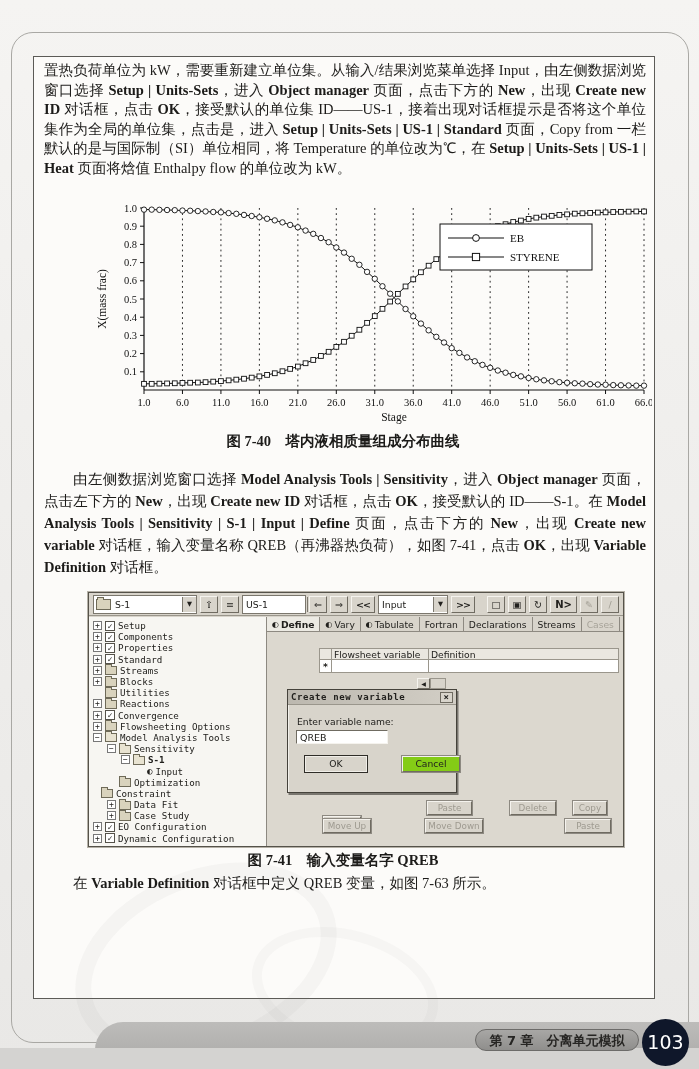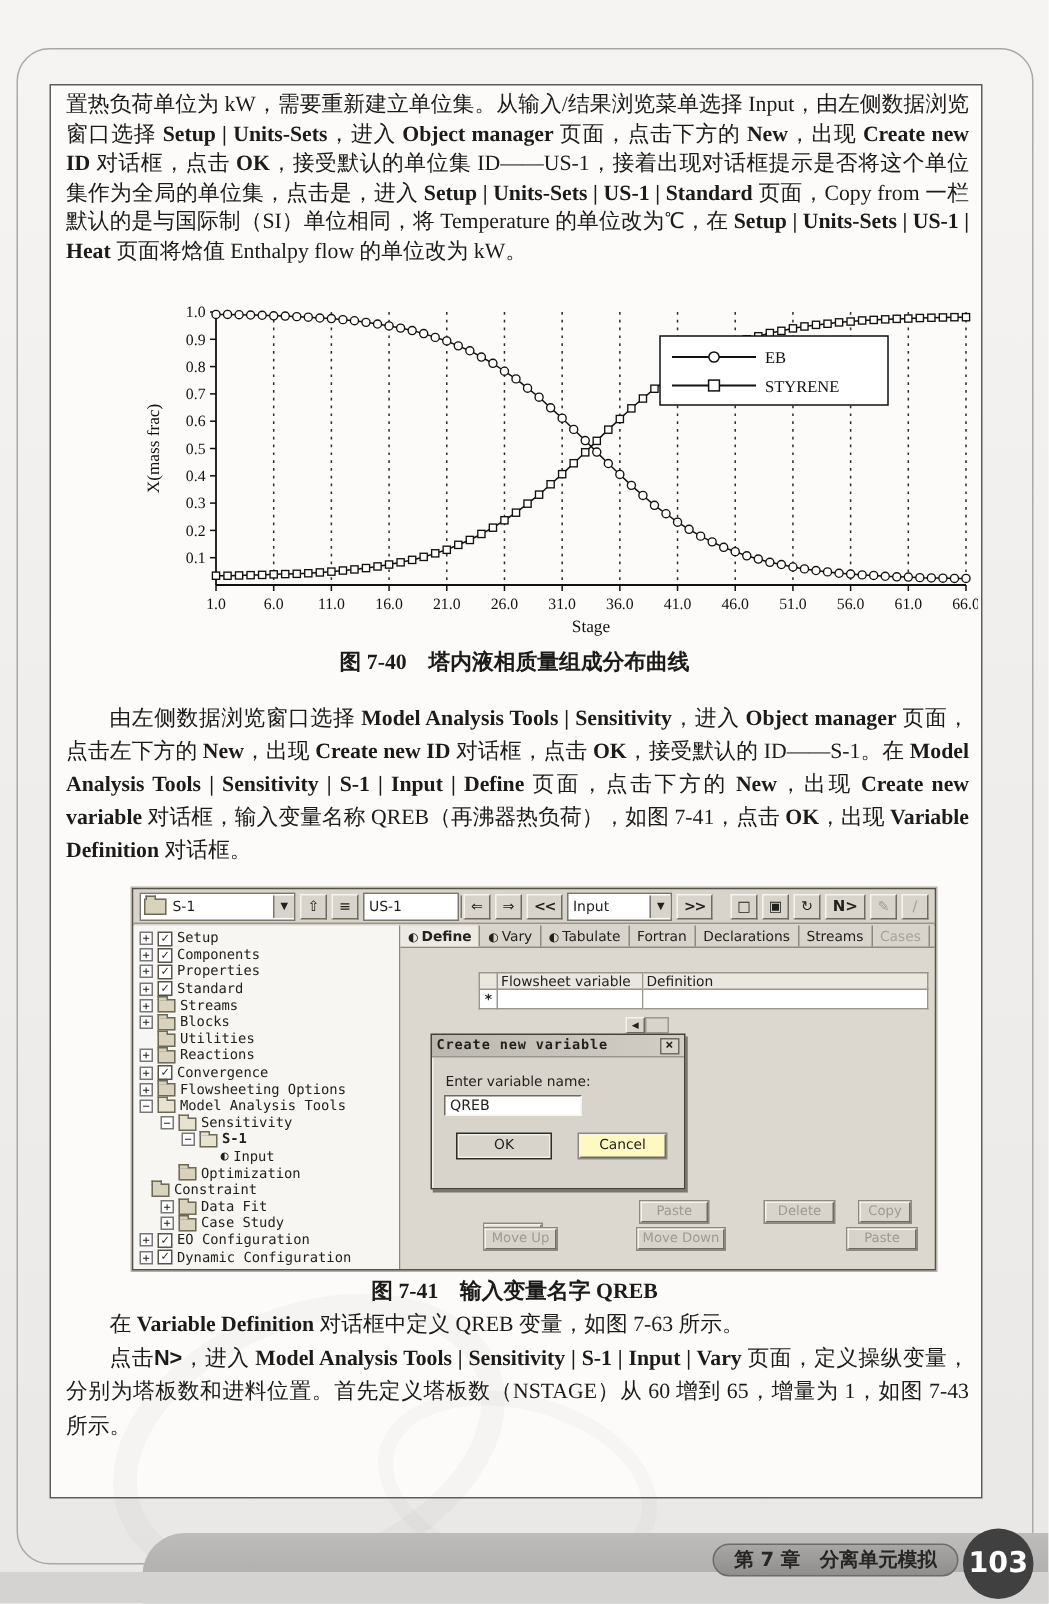--- a/index.html
+++ b/index.html
@@ -105,34 +105,34 @@
        font-family:"DejaVu Sans Mono",monospace;border-bottom:1px solid #9a968c;}
   .dlg-close{margin-left:auto;width:13px;height:11px;background:#d8d4cb;border:1px solid #6f6b61;
        font-size:9px;line-height:9px;text-align:center;font-weight:bold;box-sizing:border-box;}
   .dlg-label{position:absolute;left:9px;top:26px;font-size:9.2px;}
   .dlg-input{position:absolute;left:8px;top:40px;width:92px;height:14px;background:#fff;
        border:1px solid;border-color:#6f6b61 #f5f3ee #f5f3ee #6f6b61;font-size:9.5px;
        line-height:13px;padding:0 3px;box-sizing:border-box;}
   .dlg-ok{position:absolute;left:16px;top:65px;width:64px;height:18px;background:#d8d4cb;
        border:1.5px solid #2f2d28;box-shadow:inset 0 0 0 1px #f0eee8;font-size:9.2px;
        text-align:center;line-height:15px;box-sizing:border-box;}
-  .dlg-cancel{position:absolute;left:98px;top:66px;width:58px;height:16px;background:#fef9c3;
+  .dlg-cancel{position:absolute;left:114px;top:66px;width:58px;height:16px;background:#84cc16;
        border:1px solid;border-color:#f5f3ee #6f6b61 #6f6b61 #f5f3ee;box-shadow:0 0 0 1px #8d8981;
        font-size:9.2px;text-align:center;line-height:14px;box-sizing:border-box;}
 
   
   .footer-strip{position:absolute;left:0;top:1048px;width:699px;height:21px;background:#d4d3d1;}
   .footer-band{position:absolute;left:95px;top:1022px;width:604px;height:47px;
         background:linear-gradient(180deg,#bdbcba,#a9a8a6);border-top-left-radius:28px;}
   .footer-pill{position:absolute;left:475px;top:1029px;width:164px;height:22px;border-radius:12px;
         background:linear-gradient(180deg,#a8a7a5,#8f8e8c);border:1px solid #6c6b69;
         font-family:"DejaVu Sans",sans-serif;font-size:13px;font-weight:bold;color:#262523;
         text-align:center;line-height:21px;box-sizing:border-box;}
   .footer-page{position:absolute;left:642px;top:1019px;width:47px;height:47px;border-radius:50%;
-        background:#404040;color:#fff;font-family:"DejaVu Sans",sans-serif;font-weight:bold;
+        background:#0f172a;color:#fff;font-family:"DejaVu Sans",sans-serif;font-weight:normal;
         font-size:19px;text-align:center;line-height:47px;}
 </style>
 </head>
 <body>
 
 <div class="frame"></div>
 <div class="content"></div>
 <div class="swirl" id="sw1"></div>
 <div class="swirl" id="sw2"></div>
 
@@ -551,19 +551,18 @@
     <div class="dlg-input">QREB</div>
     <div class="dlg-ok">OK</div>
     <div class="dlg-cancel">Cancel</div>
   </div>
 </div>
 
 <div class="caption" id="cap41">图 7-41　输入变量名字 QREB</div>
 
 <div class="pblock">
   <p><span>在 </span><b>Variable Definition</b><span> 对话框中定义 QREB 变量，如图 7-63 所示。</span></p>
-  <p><span>点击</span><b class="nextglyph">N&gt;</b><span>，进入 </span><b>Model Analysis Tools | Sensitivity | S-1 | Input | Vary</b><span> 页面，定义操纵变量，分别为塔板数和进料位置。首先定义塔板数（NSTAGE）从 60 增到 65，增量为 1，如图 7-43 所示。</span></p>
 </div>
 
 <div class="footer-band"></div>
 <div class="footer-strip"></div>
 <div class="footer-pill">第 7 章　分离单元模拟</div>
 <div class="footer-page">103</div>
 
 </body></html>

